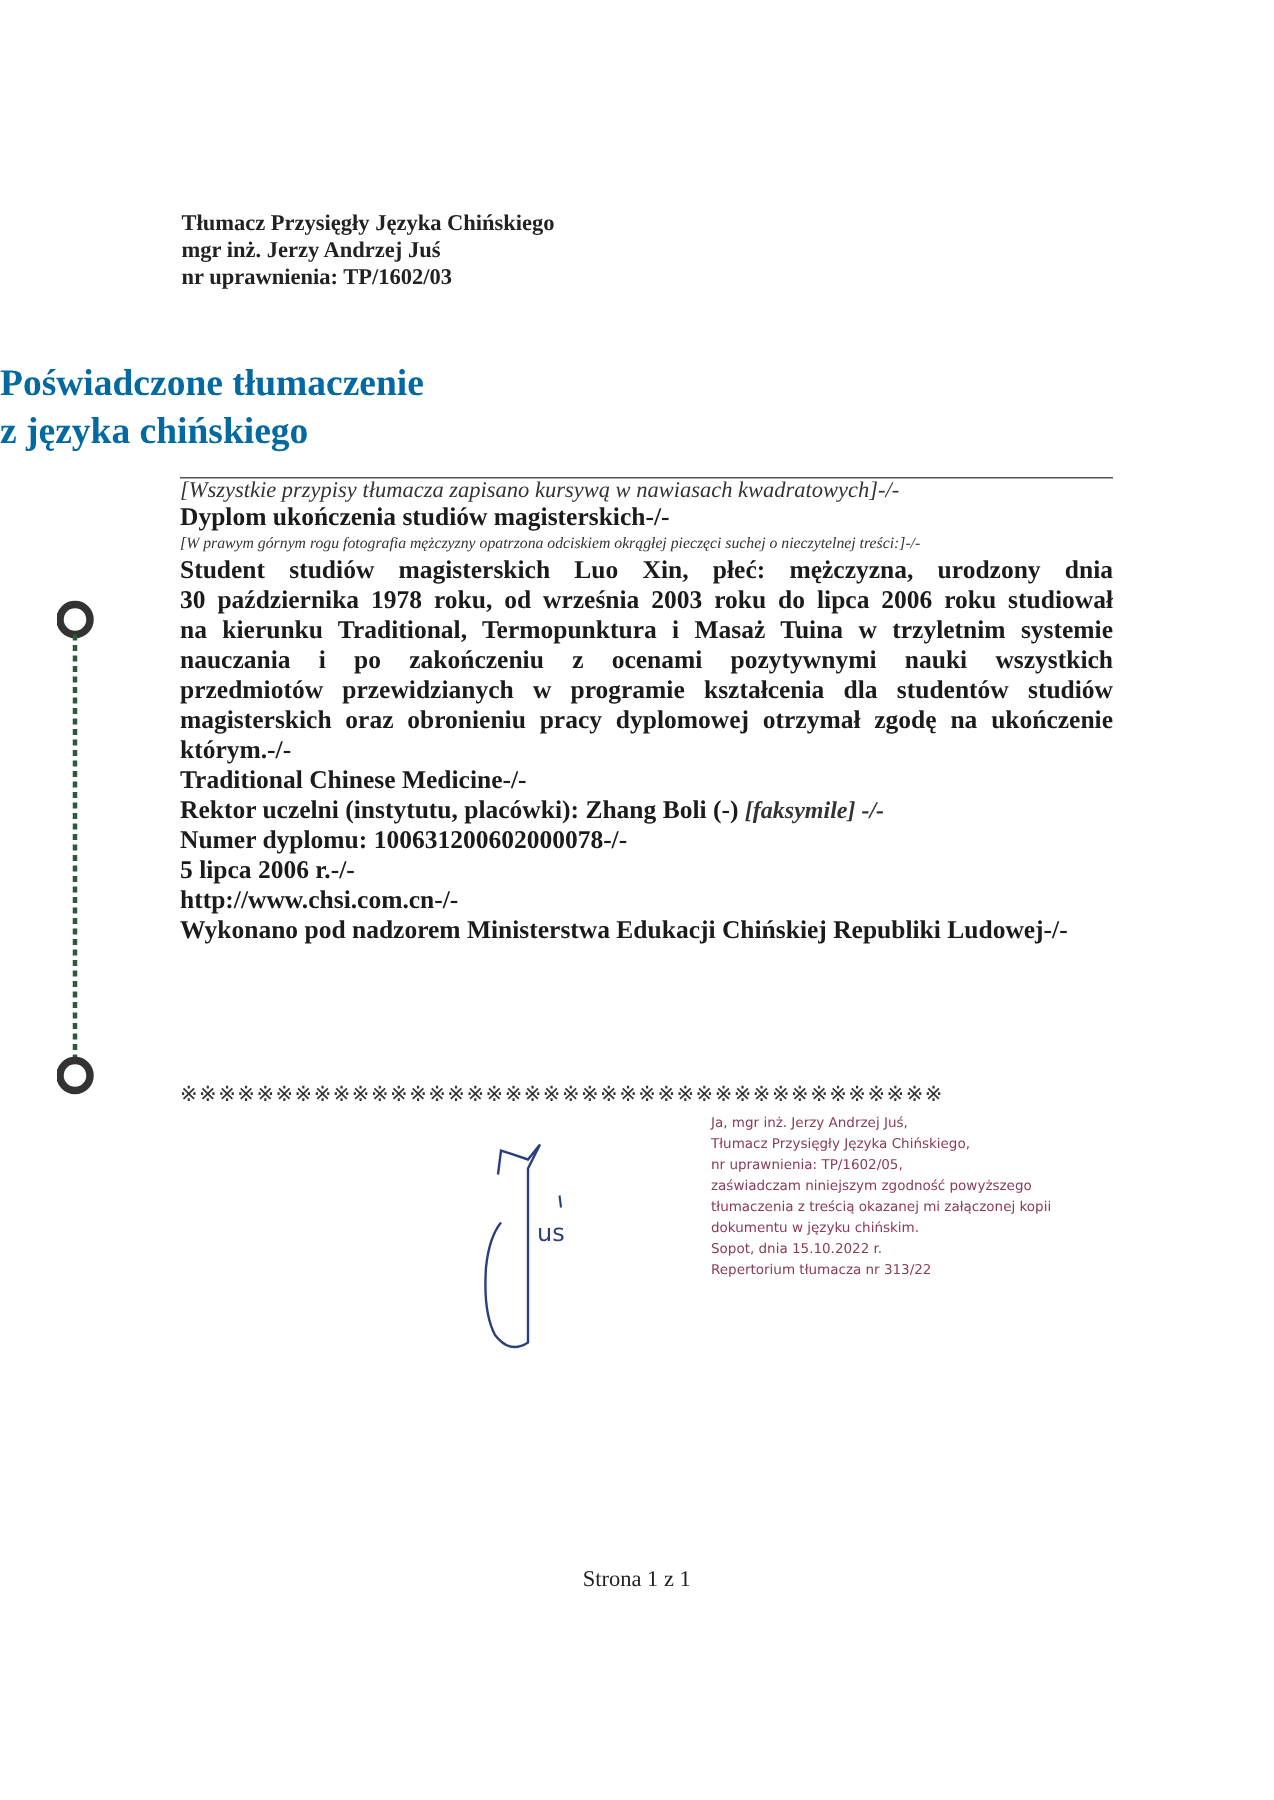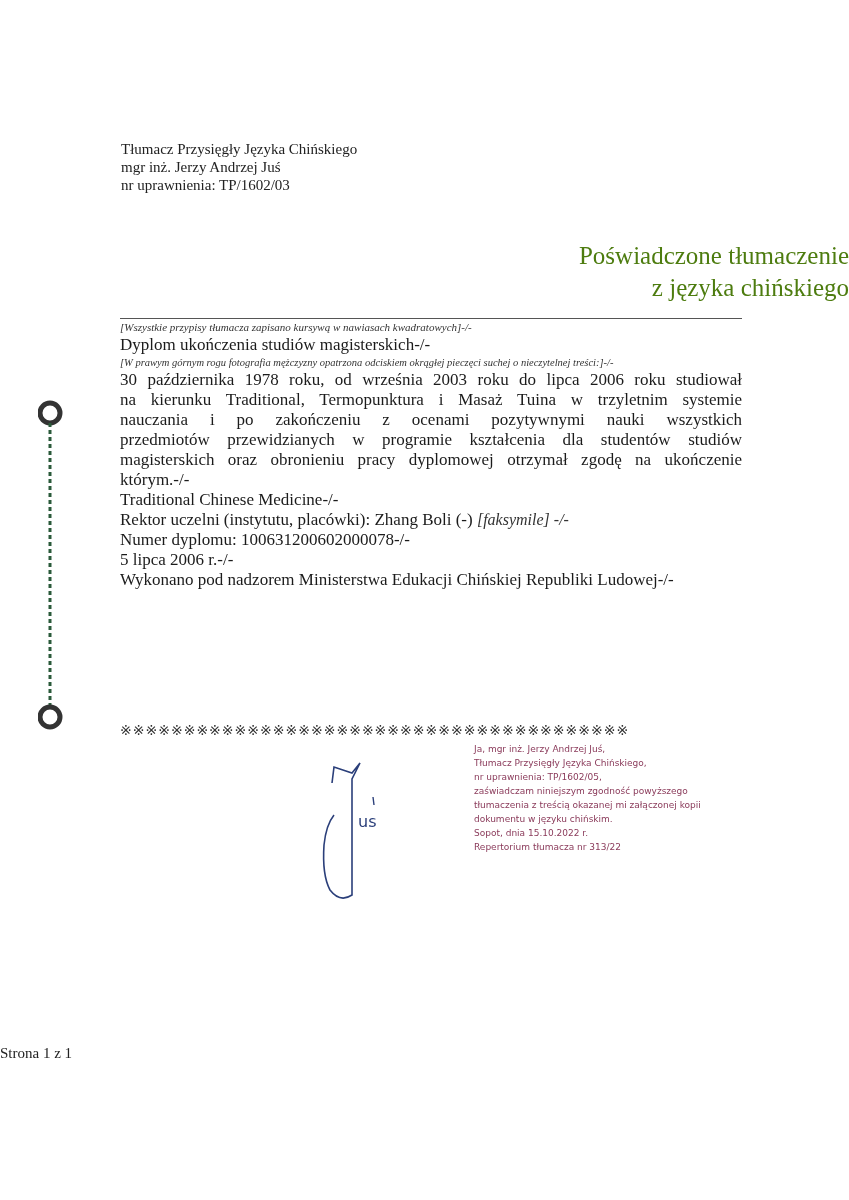--- a/index.html
+++ b/index.html
@@ -1,30 +1,30 @@
 <!DOCTYPE html>
 <html><head>
 <meta charset="utf-8">
 <style>
   html, body { margin: 0; padding: 0; }
   body {
     width: 849px; height: 1200px; background: #ffffff; position: relative; overflow: hidden;
     font-family: "Liberation Serif", serif; color: #1a1a1a;
   }
   .abs { position: absolute; }
-  .header { left: 121px; top: 140px; font-size: 15px; line-height: 18px; color: #222; }
-  .title { left: 0; width: 849px; top: 240px; text-align: right; font-weight: normal; font-size: 25px; line-height: 32px; color: #4d7c0f; }
+  .header { left: 121px; top: 140px; font-size: 15px; line-height: 18px; color: #222; font-weight: bold; }
+  .title { left: 0; width: 849px; top: 240px; text-align: left; font-weight: bold; font-size: 25px; line-height: 32px; color: #0369a1; }
   .rule { left: 120px; top: 318px; width: 622px; height: 0; border-top: 1.5px solid #555; }
   .body { left: 120px; top: 320px; width: 622px; }
-  .note { font-style: italic; font-size: 11px; line-height: 15px; color: #333; }
-  .line { font-size: 17px; line-height: 20px; color: #1b1b1b; }
+  .note { font-style: italic; font-size: 15px; line-height: 15px; color: #333; }
+  .line { font-size: 17px; line-height: 20px; color: #1b1b1b; font-weight: bold; }
   .justify { text-align: justify; text-align-last: justify; }
   .crosses { left: 120px; top: 722px; width: 622px; font-size: 14px; letter-spacing: 1px; color: #333; white-space: nowrap; overflow: hidden; font-family: "DejaVu Sans", sans-serif; }
   .stamp { left: 456px; top: 742px; font-family: "DejaVu Sans", sans-serif; font-size: 9px; line-height: 14px; color: #8a3a5a; margin-left: 18px; }
-  .page { left: 0; width: 849px; top: 1045px; font-size: 15px; color: #222; }
+  .page { left: 0; width: 849px; top: 1045px; text-align: center; font-size: 15px; color: #222; }
   .binding { left: 38px; top: 395px; width: 40px; height: 340px; }
   .sig { left: 300px; top: 755px; width: 110px; height: 150px; }
 </style>
 </head>
 <body>
 
 <div class="abs header">
   <div>Tłumacz Przysięgły Języka Chińskiego</div>
   <div>mgr inż. Jerzy Andrzej Juś</div>
   <div>nr uprawnienia: TP/1602/03</div>
@@ -35,33 +35,35 @@
   <div>z języka chińskiego</div>
 </div>
 
 <div class="abs rule"></div>
 
 <div class="abs body">
   <div class="note">[Wszystkie przypisy tłumacza zapisano kursywą w nawiasach kwadratowych]-/-</div>
   <div class="line">Dyplom ukończenia studiów magisterskich-/-</div>
   <div class="note" style="font-size:10.5px;white-space:nowrap;">[W prawym górnym rogu fotografia mężczyzny opatrzona odciskiem okrągłej pieczęci suchej o nieczytelnej treści:]-/-</div>
   <div>
+    <div class="line justify">Student studiów magisterskich Luo Xin, płeć: mężczyzna, urodzony dnia</div>
     <div class="line justify">30 października 1978 roku, od września 2003 roku do lipca 2006 roku studiował</div>
     <div class="line justify">na kierunku Traditional, Termopunktura i Masaż Tuina w trzyletnim systemie</div>
     <div class="line justify">nauczania i po zakończeniu z ocenami pozytywnymi nauki wszystkich</div>
     <div class="line justify">przedmiotów przewidzianych w programie kształcenia dla studentów studiów</div>
     <div class="line justify">magisterskich oraz obronieniu pracy dyplomowej otrzymał zgodę na ukończenie</div>
     <div class="line">którym.-/-</div>
   </div>
   <div class="line">Traditional Chinese Medicine-/-</div>
   <div class="line">
     <span>Rektor uczelni (instytutu, placówki): Zhang Boli (-) </span><span class="note" style="font-size:16px;">[faksymile] -/-</span>
   </div>
   <div class="line">Numer dyplomu: 100631200602000078-/-</div>
   <div class="line">5 lipca 2006 r.-/-</div>
+  <div class="line">http://www.chsi.com.cn-/-</div>
   <div class="line">Wykonano pod nadzorem Ministerstwa Edukacji Chińskiej Republiki Ludowej-/-</div>
 </div>
 
 <div class="abs crosses">※※※※※※※※※※※※※※※※※※※※※※※※※※※※※※※※※※※※※※※※</div>
 
 <svg class="abs binding" viewBox="0 0 40 340">
   <circle cx="12" cy="18" r="10" fill="none" stroke="#333" stroke-width="5"></circle>
   <circle cx="12" cy="18" r="5" fill="#fff"></circle>
   <line x1="12" y1="28" x2="12" y2="312" stroke="#2a5a3a" stroke-width="3" stroke-dasharray="4 3"></line>
   <circle cx="12" cy="322" r="10" fill="none" stroke="#333" stroke-width="5"></circle>

